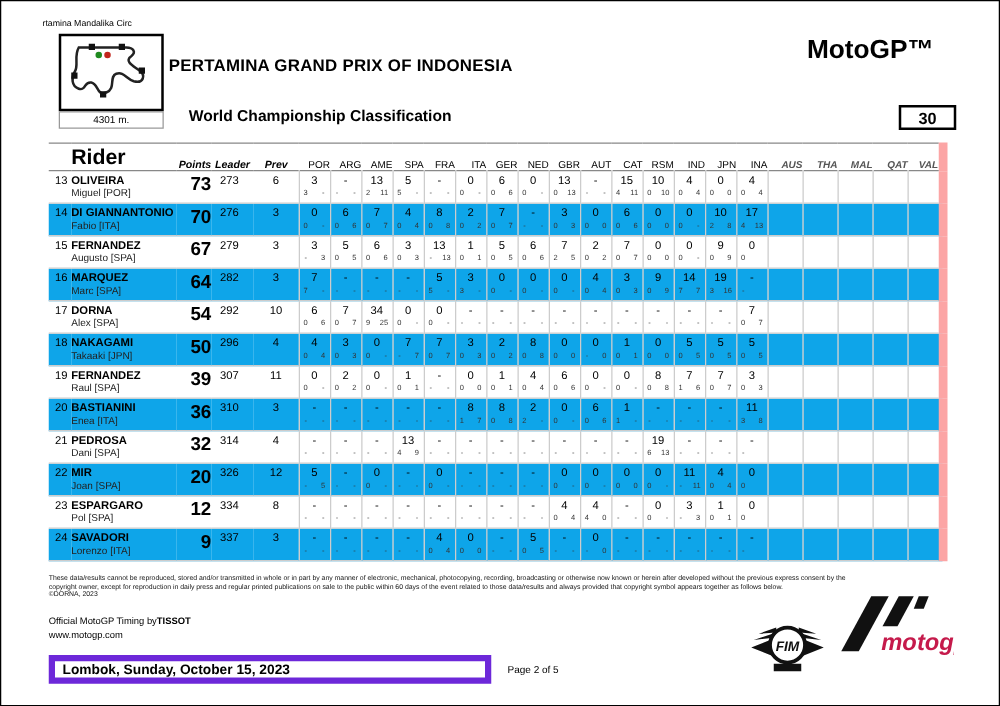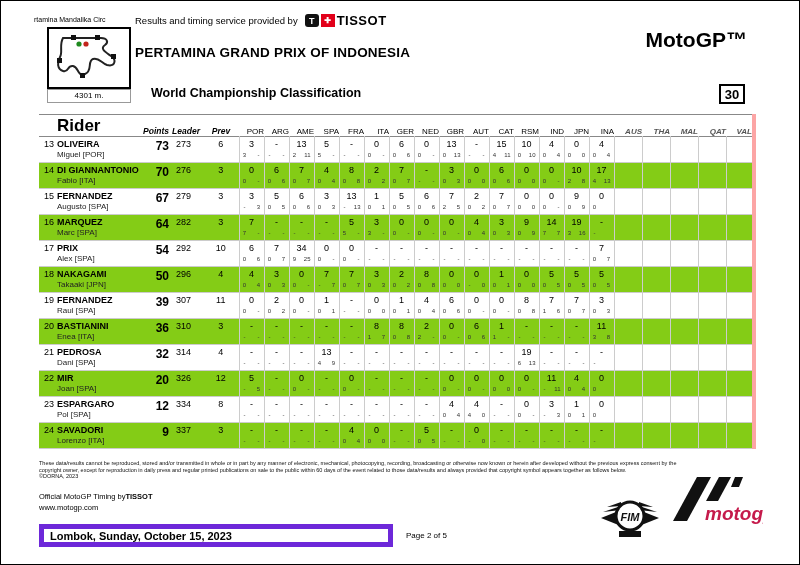--- a/index.html
+++ b/index.html
@@ -14,43 +14,43 @@
               box-sizing:border-box;font-size:8px;text-align:center;line-height:12px;}
   .provided{position:absolute;left:134px;top:12px;display:flex;align-items:center;gap:7px;font-size:9.5px;}
   .tissot-logo{display:inline-flex;align-items:center;gap:2px;}
   .t-sq{width:14px;height:13px;display:inline-flex;align-items:center;justify-content:center;}
   .t-black{background:#111;color:#fff;border-radius:3px;font-weight:bold;font-size:9px;}
   .t-red{background:#e2001a;color:#fff;font-size:8px;font-weight:bold;line-height:13px;}
   .tissot-word{font-weight:bold;font-size:13px;letter-spacing:.5px;}
   .event-title{position:absolute;left:134px;top:44px;font-size:13.5px;font-weight:bold;letter-spacing:.2px;}
   .brand{position:absolute;right:52px;top:27px;font-size:21px;font-weight:bold;}
   .doc-title{position:absolute;left:150px;top:85px;font-size:12.5px;font-weight:bold;}
-  .doc-num{position:absolute;left:718px;top:83px;width:26px;height:20px;border:2px solid #000;
+  .doc-num{position:absolute;left:718px;top:83px;width:46px;height:20px;border:2px solid #000;
            box-sizing:border-box;font-size:13px;font-weight:bold;display:flex;align-items:center;justify-content:center;}
 
   
   .tbl{position:absolute;left:38px;top:113px;width:715px;border-collapse:collapse;table-layout:fixed;}
   .tbl th,.tbl td{padding:0;overflow:visible;}
   .tbl thead tr{height:22px;border-top:1px solid #888;border-bottom:1px solid #888;}
   .rider-h{font-size:17px;font-weight:bold;text-align:left;vertical-align:bottom;padding-bottom:1px;}
   .pts-h{font-size:8.5px;font-style:italic;text-align:right;vertical-align:bottom;padding-bottom:3px;}
   .mid-h{font-size:8.5px;font-style:italic;text-align:center;vertical-align:bottom;padding-bottom:3px;}
   .race-h{font-size:8px;font-weight:normal;text-align:right;vertical-align:bottom;padding-bottom:3px;}
   .future-h{font-size:8px;font-style:italic;color:#555;text-align:right;vertical-align:bottom;padding-bottom:3px;}
   .tbl tbody tr{height:26px;border-bottom:1px solid #ccc;}
-  .tbl tbody tr.shaded{background:#84cc16;}
+  .tbl tbody tr.shaded{background:#0ea5e9;}
   td.pos{font-size:9px;text-align:right;vertical-align:top;padding:2px 3px 0 0;}
   td.rider{vertical-align:top;padding-top:2px;}
   .surname{font-size:9px;font-weight:bold;line-height:11px;white-space:nowrap;}
   .given{font-size:8px;line-height:10px;color:#222;white-space:nowrap;}
-  td.pts{font-size:12px;font-weight:bold;text-align:right;vertical-align:top;padding-top:2px;}
+  td.pts{font-size:15px;font-weight:bold;text-align:right;vertical-align:top;padding-top:2px;}
   td.leader{font-size:9px;text-align:center;vertical-align:top;padding-top:2px;padding-right:5px;}
   td.prev{font-size:9px;text-align:center;vertical-align:top;padding-top:2px;}
   td.race,td.future{border-left:1px solid #ccc;vertical-align:top;}
-  .tbl td.last,.tbl th.last{border-right:4px solid #fca5a5;}
+  .tbl td.last,.tbl th.last{border-right:7px solid #fca5a5;}
   .rc-main{font-size:9px;text-align:center;line-height:14px;height:14px;}
   .rc-sub{display:flex;justify-content:space-between;padding:0 3px;font-size:6px;color:#333;line-height:8px;}
   .rc-sub span{min-width:4px;text-align:center;}
 
   
   .disclaimer{position:absolute;left:38px;top:459px;width:724px;font-size:5.5px;line-height:6.5px;color:#111;}
   .timing{position:absolute;left:38px;top:491px;font-size:7.5px;}
   .website{position:absolute;left:38px;top:502px;font-size:7.5px;}
   .lombok-box{position:absolute;left:38px;top:523px;width:354px;height:23px;border:5px solid #6d28d9;
               box-sizing:border-box;display:flex;align-items:center;padding-left:6px;font-size:11px;font-weight:bold;}
@@ -72,28 +72,20 @@
       <rect x="46" y="6" width="5" height="5" fill="#111"></rect>
       <rect x="62" y="25" width="5" height="5" fill="#111"></rect>
       <rect x="8" y="29" width="5" height="5" fill="#111"></rect>
       <rect x="31" y="44" width="5" height="5" fill="#111"></rect>
       <circle cx="30" cy="15" r="2.6" fill="#1f8a1f"></circle>
       <circle cx="37" cy="15" r="2.6" fill="#c2251c"></circle>
     </svg>
   </div>
   <div class="length-box">4301 m.</div>
 
-  <div class="provided">
-    <span>Results and timing service provided by</span>
-    <span class="tissot-logo">
-      <span class="t-sq t-black">T</span>
-      <span class="t-sq t-red">✚</span>
-      <span class="tissot-word">TISSOT</span>
-    </span>
-  </div>
 
   <div class="event-title">PERTAMINA GRAND PRIX OF INDONESIA</div>
   <div class="brand">MotoGP™</div>
   <div class="doc-title">World Championship Classification</div>
   <div class="doc-num">30</div>
 
   <table class="tbl">
     <colgroup>
       <col style="width:18px">
         <col style="width:84px">
@@ -627,21 +619,21 @@
           </td>
           <td class="future"></td>
           <td class="future"></td>
           <td class="future"></td>
           <td class="future"></td>
           <td class="future last"></td>
         </tr>
         <tr>
           <td class="pos">17</td>
           <td class="rider">
-            <div class="surname">PRIX</div>
+            <div class="surname">DORNA</div>
             <div class="given">Alex [SPA]</div>
           </td>
           <td class="pts">54</td>
           <td class="leader">292</td>
           <td class="prev">10</td>
           <td class="race">
             <div class="rc-main">6</div>
             <div class="rc-sub">
               <span>0</span>
               <span>6</span>

